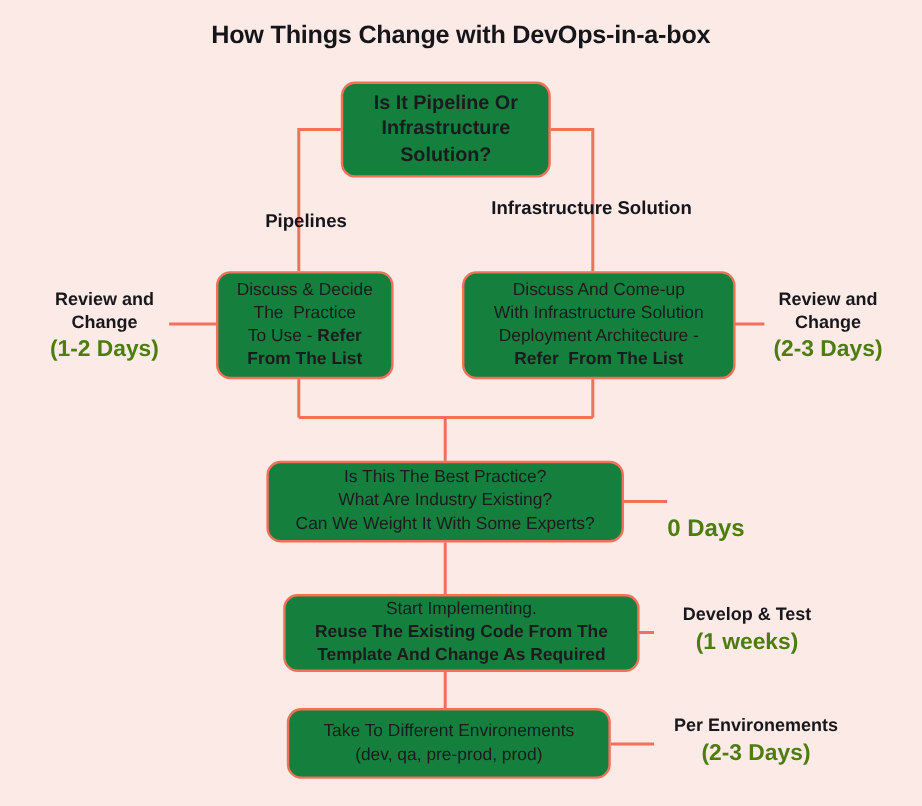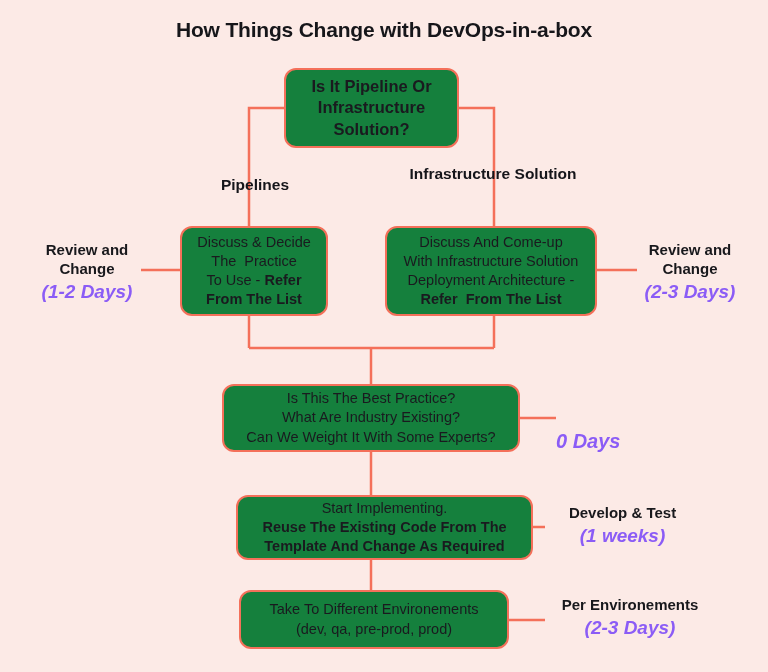--- a/index.html
+++ b/index.html
@@ -72,21 +72,21 @@
   }
   .box-left {
     left: 180px;
     top: 226px;
     width: 148px;
     height: 90px;
   }
   .box-right {
     left: 385px;
     top: 226px;
-    width: 212px;
+    width: 228px;
     height: 90px;
   }
   .box-practice {
     left: 222px;
     top: 384px;
     width: 298px;
     height: 68px;
   }
   .box-implement {
     left: 236px;
@@ -129,25 +129,24 @@
   .annot .head {
     font-size: 15px;
     font-weight: bold;
     color: #18181c;
     line-height: 1.25;
     display: block;
   }
   .annot .dur {
     font-size: 19px;
     font-weight: bold;
-    color: #8b5cf6;
+    color: #4d7c0f;
     line-height: 1.3;
     display: block;
     margin-top: 1px;
-    font-style: italic;
   }
   .annot-left {
     left: 8px;
     top: 241px;
     width: 158px;
   }
   .annot-right {
     left: 614px;
     top: 241px;
     width: 152px;

